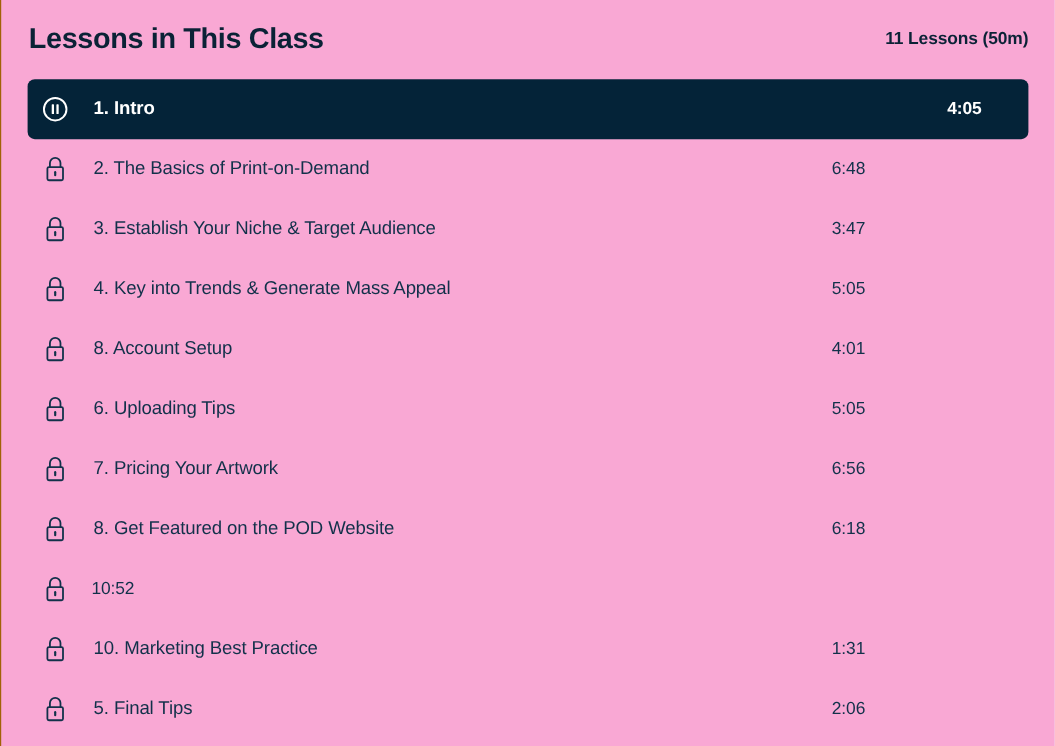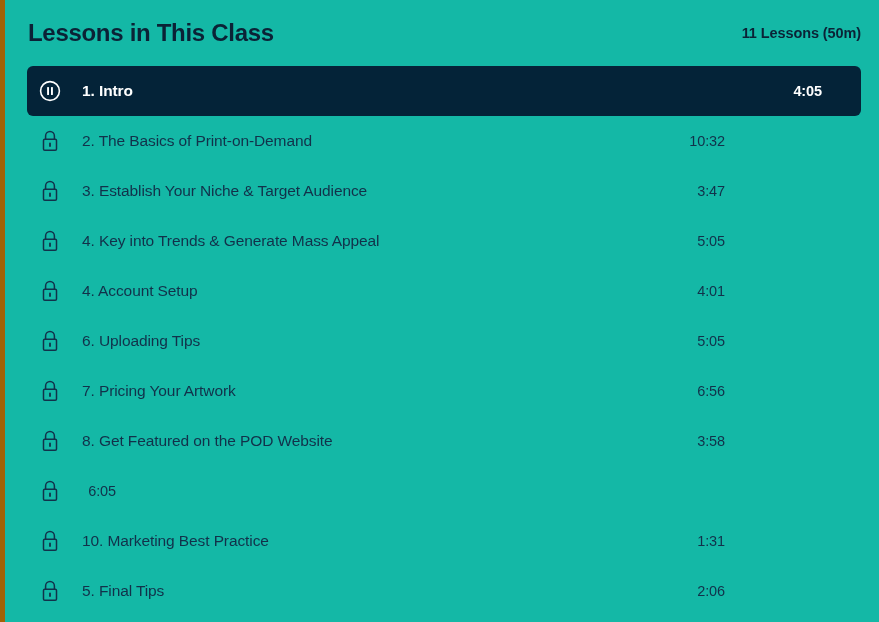--- a/index.html
+++ b/index.html
@@ -12,23 +12,23 @@
     background: #f4f4f4;
     font-family: "Liberation Sans", sans-serif;
     -webkit-font-smoothing: antialiased;
     overflow: hidden;
   }
 
   #lesson-panel {
     position: relative;
     width: 879px;
     height: 622px;
-    background: #14b8a6;
+    background: #f9a8d4;
     box-sizing: border-box;
-    border-left: 5px solid #a16207;
+    border-left: 1px solid #a16207;
   }
 
   
   .panel-header {
     position: absolute;
     left: 0;
     top: 0;
     width: 879px;
     height: 66px;
     display: flex;
@@ -151,21 +151,21 @@
       </div>
       <div class="lesson-row">
         <div class="icon-cell">
           <svg class="icon-svg" width="20" height="24" viewBox="0 0 20 24" fill="none">
             <path d="M5.6 10.2V6.9a4.4 4.4 0 0 1 8.8 0v3.3" stroke="#12314a" stroke-width="1.5" stroke-linecap="round" fill="none"></path>
             <rect x="3.5" y="10.2" width="13" height="11" rx="1.3" stroke="#12314a" stroke-width="1.5" fill="none"></rect>
             <rect x="9.1" y="13.6" width="1.8" height="4.3" rx="0.9" fill="#12314a"></rect>
           </svg>
         </div>
         <div class="lesson-title">2. The Basics of Print-on-Demand</div>
-        <div class="lesson-duration">10:32</div>
+        <div class="lesson-duration">6:48</div>
       </div>
       <div class="lesson-row">
         <div class="icon-cell">
           <svg class="icon-svg" width="20" height="24" viewBox="0 0 20 24" fill="none">
             <path d="M5.6 10.2V6.9a4.4 4.4 0 0 1 8.8 0v3.3" stroke="#12314a" stroke-width="1.5" stroke-linecap="round" fill="none"></path>
             <rect x="3.5" y="10.2" width="13" height="11" rx="1.3" stroke="#12314a" stroke-width="1.5" fill="none"></rect>
             <rect x="9.1" y="13.6" width="1.8" height="4.3" rx="0.9" fill="#12314a"></rect>
           </svg>
         </div>
         <div class="lesson-title">3. Establish Your Niche &amp; Target Audience</div>
@@ -183,21 +183,21 @@
         <div class="lesson-duration">5:05</div>
       </div>
       <div class="lesson-row">
         <div class="icon-cell">
           <svg class="icon-svg" width="20" height="24" viewBox="0 0 20 24" fill="none">
             <path d="M5.6 10.2V6.9a4.4 4.4 0 0 1 8.8 0v3.3" stroke="#12314a" stroke-width="1.5" stroke-linecap="round" fill="none"></path>
             <rect x="3.5" y="10.2" width="13" height="11" rx="1.3" stroke="#12314a" stroke-width="1.5" fill="none"></rect>
             <rect x="9.1" y="13.6" width="1.8" height="4.3" rx="0.9" fill="#12314a"></rect>
           </svg>
         </div>
-        <div class="lesson-title">4. Account Setup</div>
+        <div class="lesson-title">8. Account Setup</div>
         <div class="lesson-duration">4:01</div>
       </div>
       <div class="lesson-row">
         <div class="icon-cell">
           <svg class="icon-svg" width="20" height="24" viewBox="0 0 20 24" fill="none">
             <path d="M5.6 10.2V6.9a4.4 4.4 0 0 1 8.8 0v3.3" stroke="#12314a" stroke-width="1.5" stroke-linecap="round" fill="none"></path>
             <rect x="3.5" y="10.2" width="13" height="11" rx="1.3" stroke="#12314a" stroke-width="1.5" fill="none"></rect>
             <rect x="9.1" y="13.6" width="1.8" height="4.3" rx="0.9" fill="#12314a"></rect>
           </svg>
         </div>
@@ -217,31 +217,31 @@
       </div>
       <div class="lesson-row">
         <div class="icon-cell">
           <svg class="icon-svg" width="20" height="24" viewBox="0 0 20 24" fill="none">
             <path d="M5.6 10.2V6.9a4.4 4.4 0 0 1 8.8 0v3.3" stroke="#12314a" stroke-width="1.5" stroke-linecap="round" fill="none"></path>
             <rect x="3.5" y="10.2" width="13" height="11" rx="1.3" stroke="#12314a" stroke-width="1.5" fill="none"></rect>
             <rect x="9.1" y="13.6" width="1.8" height="4.3" rx="0.9" fill="#12314a"></rect>
           </svg>
         </div>
         <div class="lesson-title">8. Get Featured on the POD Website</div>
-        <div class="lesson-duration">3:58</div>
-      </div>
-      <div class="lesson-row">
-        <div class="icon-cell">
-          <svg class="icon-svg" width="20" height="24" viewBox="0 0 20 24" fill="none">
-            <path d="M5.6 10.2V6.9a4.4 4.4 0 0 1 8.8 0v3.3" stroke="#12314a" stroke-width="1.5" stroke-linecap="round" fill="none"></path>
-            <rect x="3.5" y="10.2" width="13" height="11" rx="1.3" stroke="#12314a" stroke-width="1.5" fill="none"></rect>
-            <rect x="9.1" y="13.6" width="1.8" height="4.3" rx="0.9" fill="#12314a"></rect>
-          </svg>
-        </div>
-        <div class="lesson-duration">6:05</div>
+        <div class="lesson-duration">6:18</div>
+      </div>
+      <div class="lesson-row">
+        <div class="icon-cell">
+          <svg class="icon-svg" width="20" height="24" viewBox="0 0 20 24" fill="none">
+            <path d="M5.6 10.2V6.9a4.4 4.4 0 0 1 8.8 0v3.3" stroke="#12314a" stroke-width="1.5" stroke-linecap="round" fill="none"></path>
+            <rect x="3.5" y="10.2" width="13" height="11" rx="1.3" stroke="#12314a" stroke-width="1.5" fill="none"></rect>
+            <rect x="9.1" y="13.6" width="1.8" height="4.3" rx="0.9" fill="#12314a"></rect>
+          </svg>
+        </div>
+        <div class="lesson-duration">10:52</div>
       </div>
       <div class="lesson-row">
         <div class="icon-cell">
           <svg class="icon-svg" width="20" height="24" viewBox="0 0 20 24" fill="none">
             <path d="M5.6 10.2V6.9a4.4 4.4 0 0 1 8.8 0v3.3" stroke="#12314a" stroke-width="1.5" stroke-linecap="round" fill="none"></path>
             <rect x="3.5" y="10.2" width="13" height="11" rx="1.3" stroke="#12314a" stroke-width="1.5" fill="none"></rect>
             <rect x="9.1" y="13.6" width="1.8" height="4.3" rx="0.9" fill="#12314a"></rect>
           </svg>
         </div>
         <div class="lesson-title">10. Marketing Best Practice</div>

